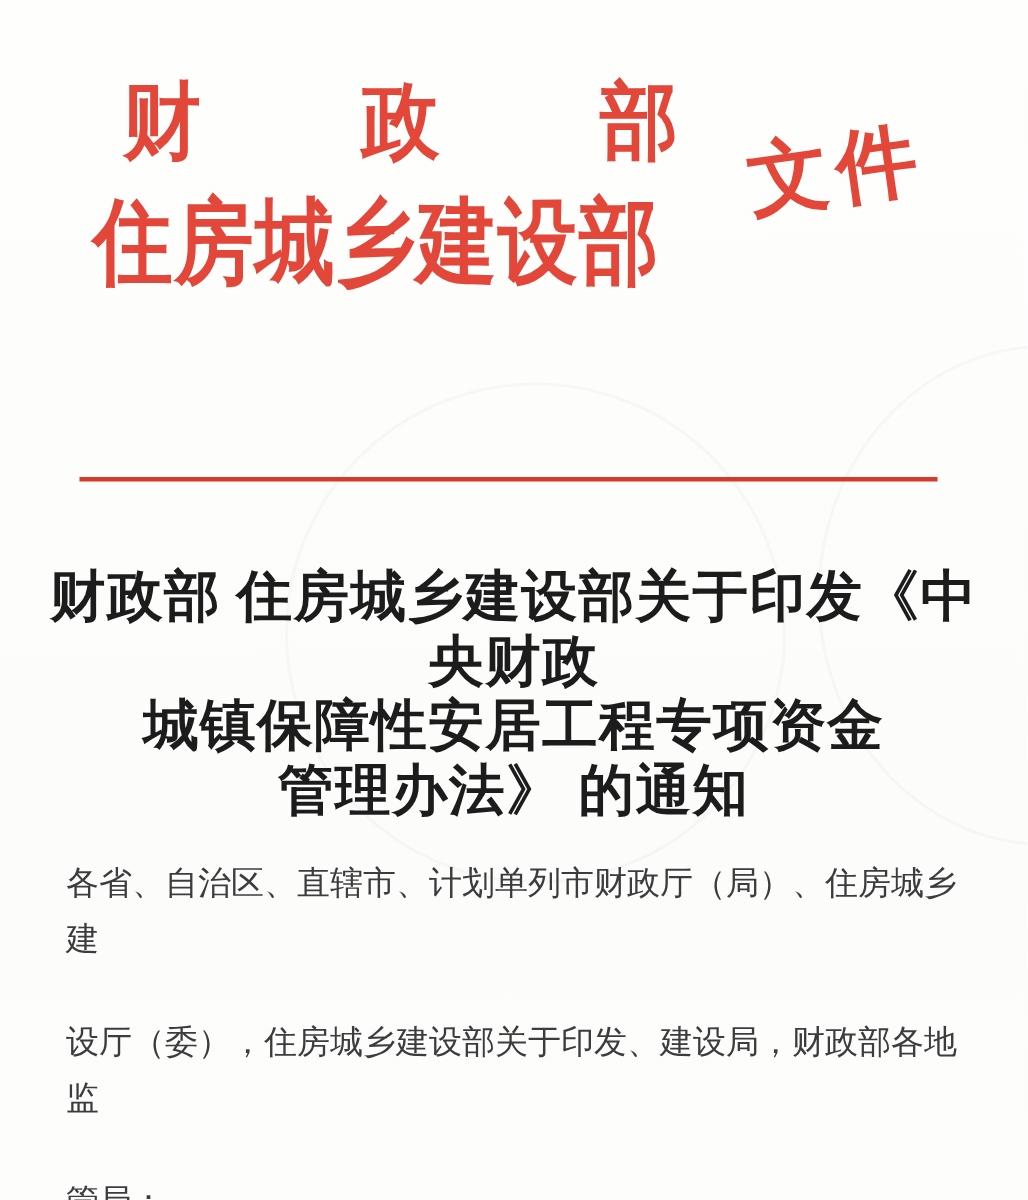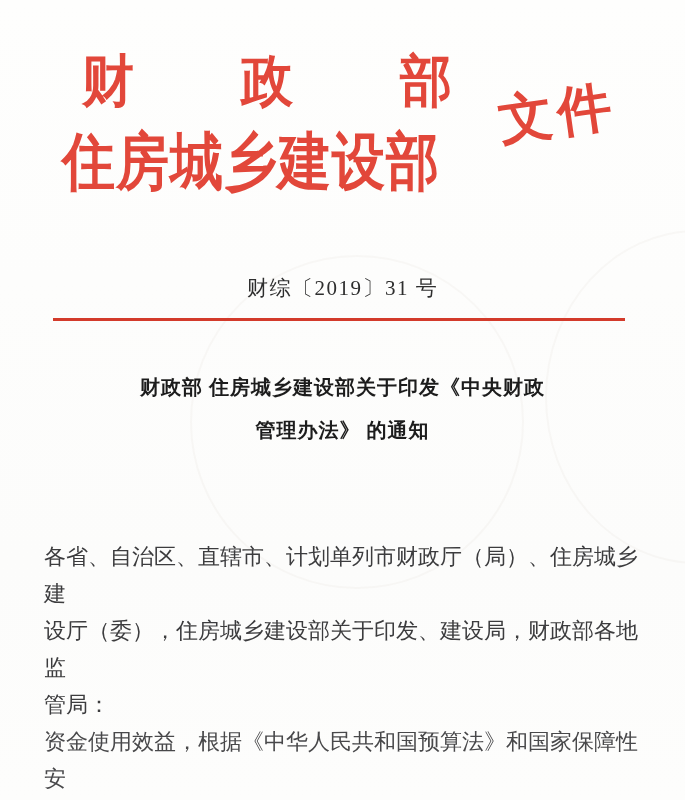--- a/index.html
+++ b/index.html
@@ -79,24 +79,24 @@
     left: 53px;
     top: 318px;
     width: 572px;
     height: 3px;
     background: #d33b2b;
   }
 
   .title {
     position: absolute;
     left: 30px;
-    top: 366px;
+    top: 377px;
     width: 625px;
     text-align: center;
-    font-size: 20px;
+    font-size: 37px;
     font-weight: bold;
     color: #1c1c1c;
     line-height: 43px;
     letter-spacing: 1px;
   }
 
   .body-text {
     position: absolute;
     left: 44px;
     top: 538px;
@@ -108,43 +108,43 @@
   .line { width: 100%; }
   .line.fill {
     text-align: justify;
     text-align-last: justify;
   }
   .line.end {
     text-align: center;
     text-align-last: left;
   }
   .line.indent { text-indent: 44px; }
-  .ink-0 { color: #3c3c3e; }
+  .ink-0 { color: #3c3c3e; margin-top: 32px; }
   .ink-1 { color: #48484a; }  
 </style>
 </head>
 <body>
 
 <div class="page">
 
   <div class="bleed bleed-1"></div>
   <div class="bleed bleed-2"></div>
 
   <div class="agency agency-1">财政部</div>
 
   <div class="agency agency-2">住房城乡建设部</div>
 
   <div class="doc-mark">文件</div>
 
-  <div class="doc-number">财综〔2019〕31 号</div>
 
   <div class="red-divider"></div>
 
   <div class="title">
     <div class="title-line">财政部 住房城乡建设部关于印发《中央财政</div>
+    <div class="title-line">城镇保障性安居工程专项资金</div>
     <div class="title-line">管理办法》 的通知</div>
   </div>
 
   <div class="body-text">
     <div class="line fill ink-0">各省、自治区、直辖市、计划单列市财政厅（局）、住房城乡建</div>
     <div class="line fill ink-0">设厅（委），住房城乡建设部关于印发、建设局，财政部各地监</div>
     <div class="line end ink-0">管局：</div>
     <div class="line fill ink-1">资金使用效益，根据《中华人民共和国预算法》和国家保障性安</div>
 
   </div>

